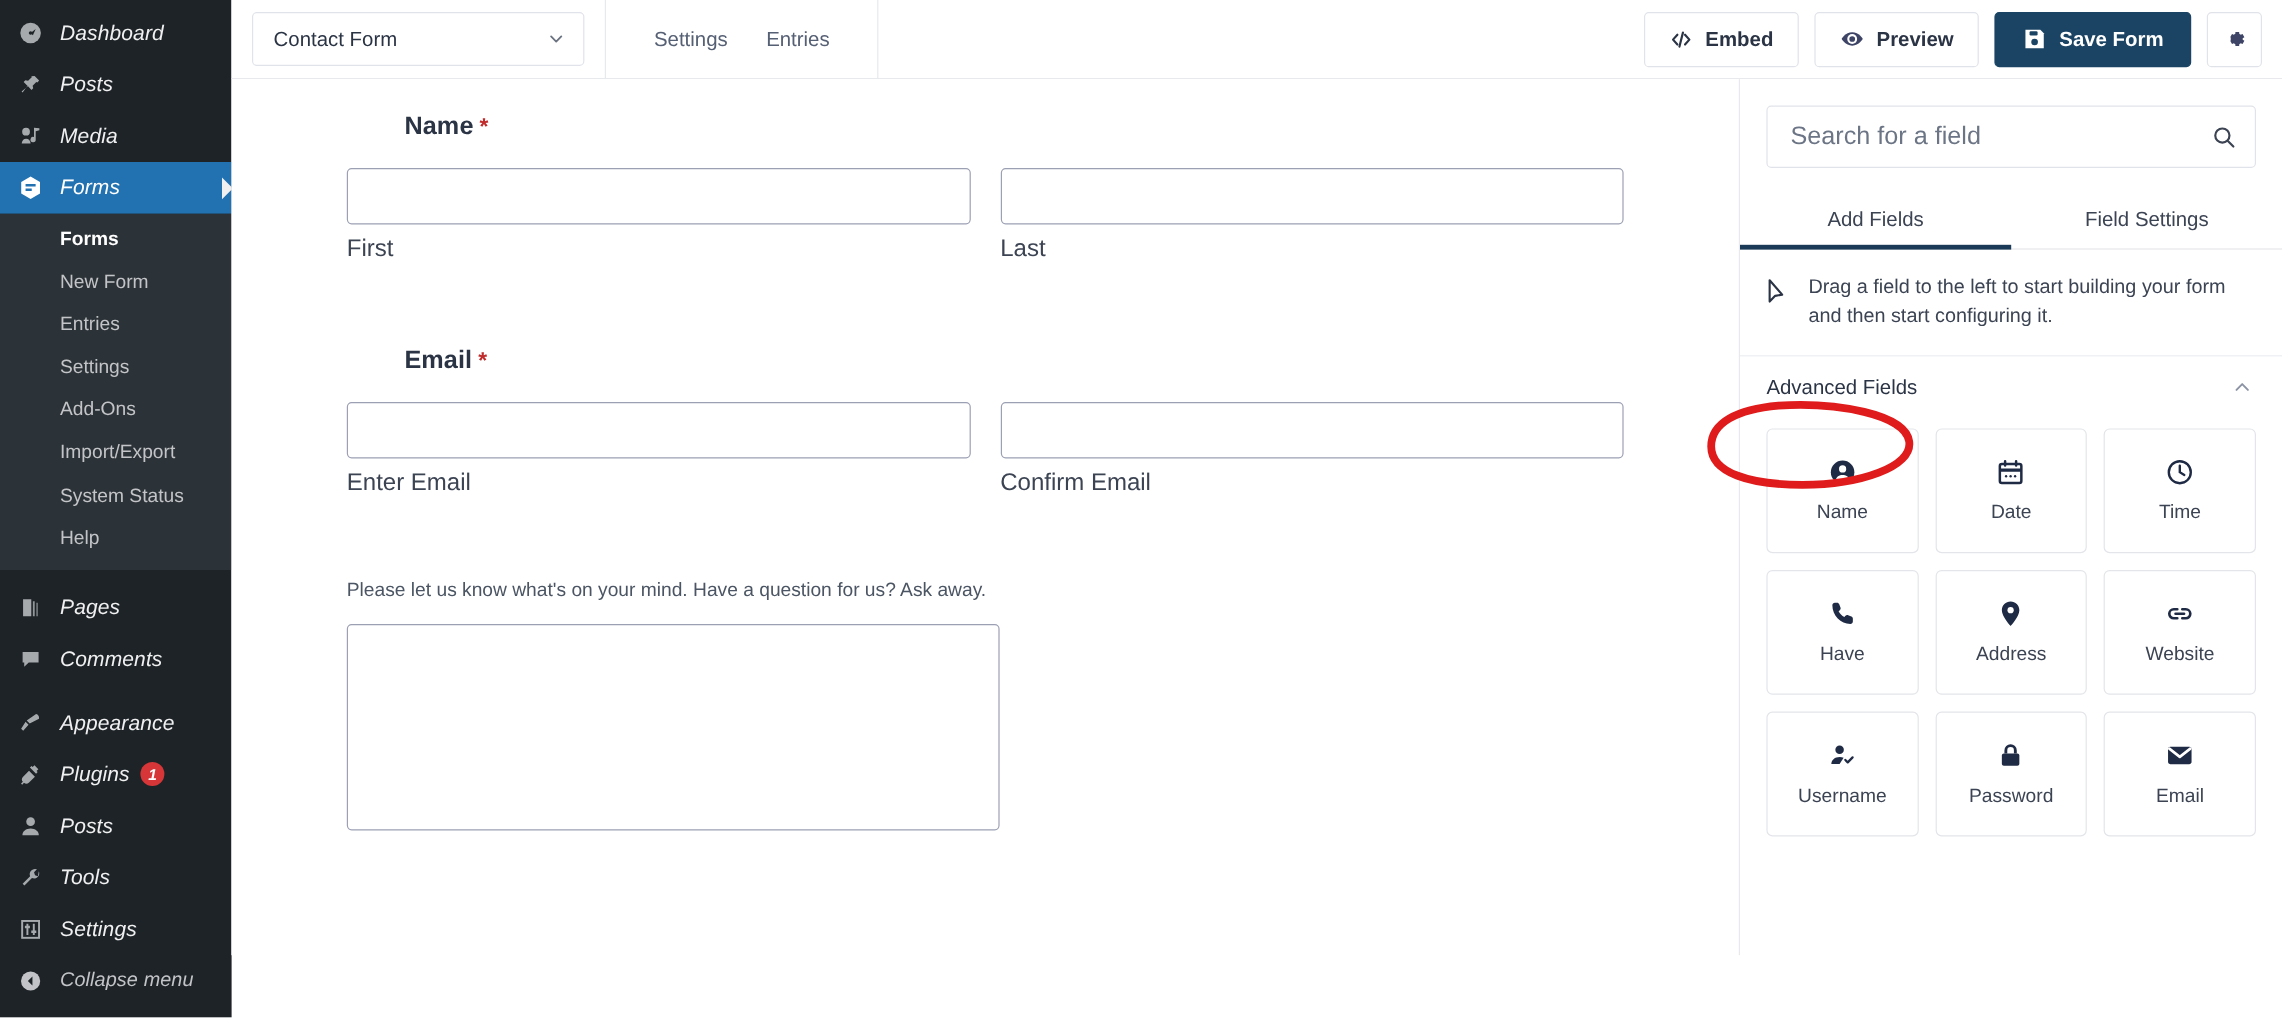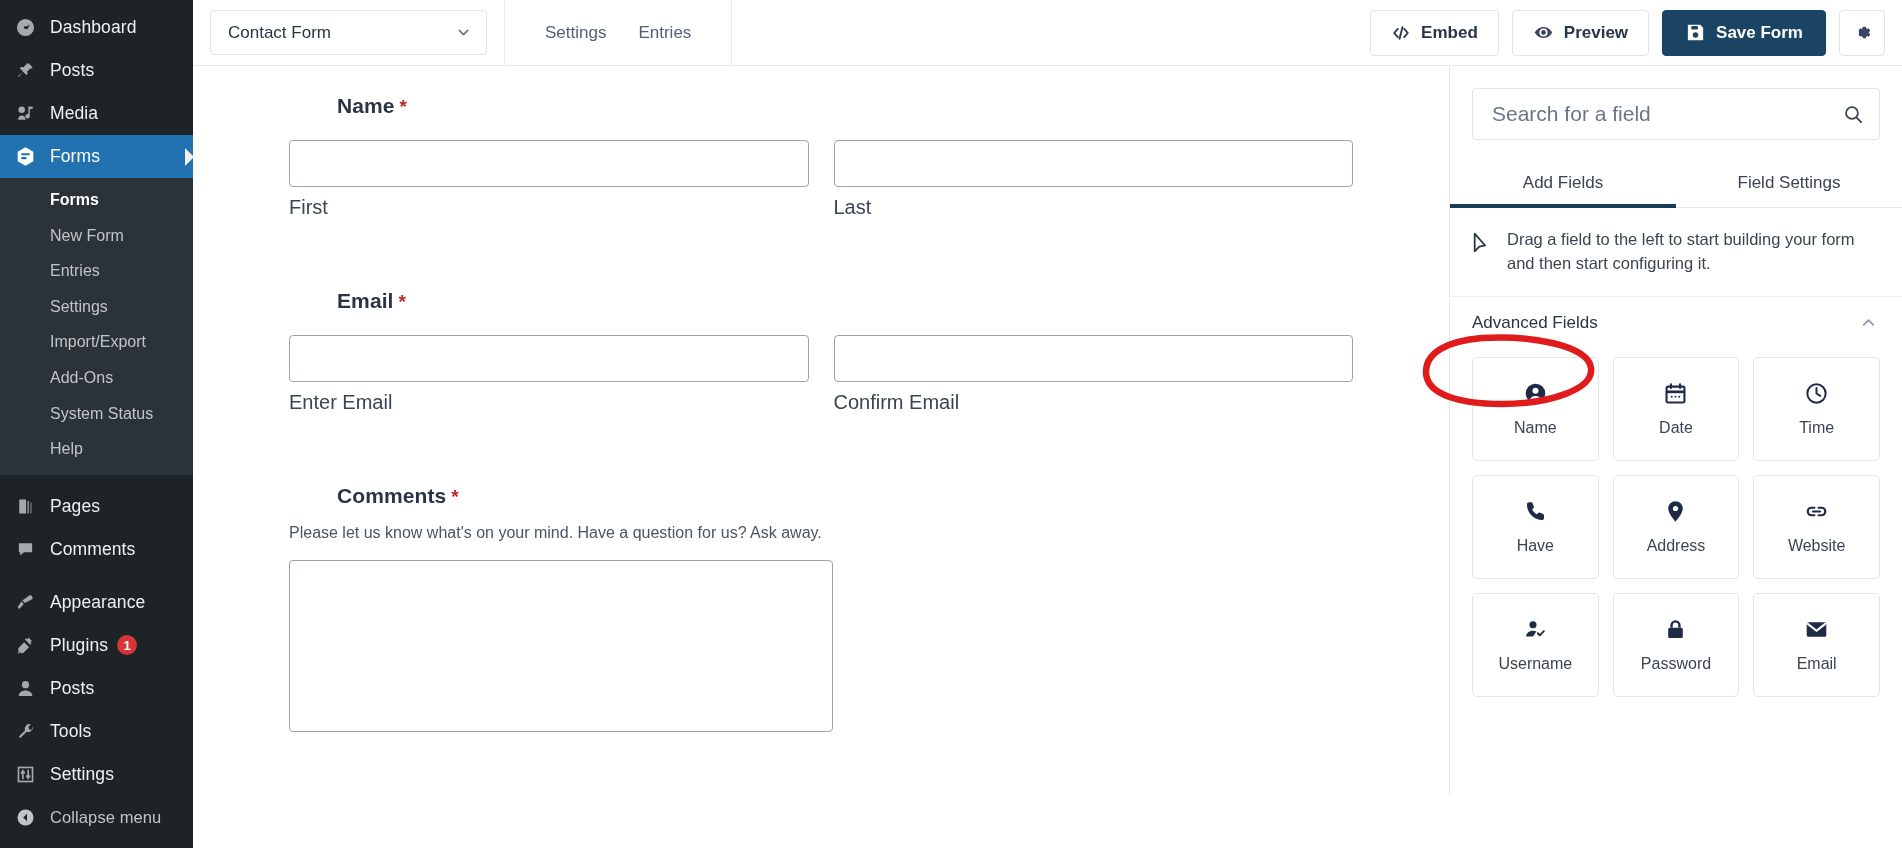--- a/index.html
+++ b/index.html
@@ -20,20 +20,21 @@
     background: #1d2327; color: #f0f0f1;
     position: relative; overflow: hidden;
     padding-top: 6px;
   }
   .wp-item {
     display: flex; align-items: center;
     height: 43px; padding-left: 12px;
     font-size: 17.5px; color: #f0f0f1;
     letter-spacing: 0.1px; cursor: pointer;
     position: relative;
+    font-style: italic;
   }
   .wp-item .wp-ico {
     width: 26px; flex: 0 0 26px; height: 22px;
     display: flex; align-items: center; justify-content: center;
     margin-right: 12px; color: #a7aaad;
   }
   .wp-item .wp-ico svg { display: block; }
   .wp-item.current {
     background: #2271b1; color: #fff; font-weight: 400;
   }
@@ -245,22 +246,22 @@
           </svg>
       </span>
       <span>Forms</span>
     </div>
 
     <div class="wp-sub">
       <div class="wp-sub-item active">Forms</div>
       <div class="wp-sub-item">New Form</div>
       <div class="wp-sub-item">Entries</div>
       <div class="wp-sub-item">Settings</div>
+      <div class="wp-sub-item">Add-Ons</div>
       <div class="wp-sub-item">Import/Export</div>
-      <div class="wp-sub-item">Add-Ons</div>
       <div class="wp-sub-item">System Status</div>
       <div class="wp-sub-item">Help</div>
     </div>
 
     <div class="wp-gap"></div>
 
     <div class="wp-item">
       <span class="wp-ico">
         <svg width="19" height="19" viewBox="0 0 20 20" fill="currentColor">
             <path d="M3.4 2.6h7.2v14.8H3.4z"></path>
@@ -436,23 +437,20 @@
               <div class="sub-label">Enter Email</div>
             </div>
             <div class="col">
               <div class="ginput"></div>
               <div class="sub-label">Confirm Email</div>
             </div>
           </div>
         </div>
 
         <div class="field-block" style="margin-top:70px">
-          <div class="field-label" style="margin-bottom:16px">
-            <span>Comments</span><span class="req">*</span>
-          </div>
           <div class="field-desc" style="margin:0 0 18px 0">Please let us know what's on your mind. Have a question for us? Ask away.</div>
           <div style="width:calc(50% + 12px)">
             <div class="gtextarea"></div>
           </div>
         </div>
       </div>
 
       <aside class="panel">
 
         <div class="panel-search-wrap">

